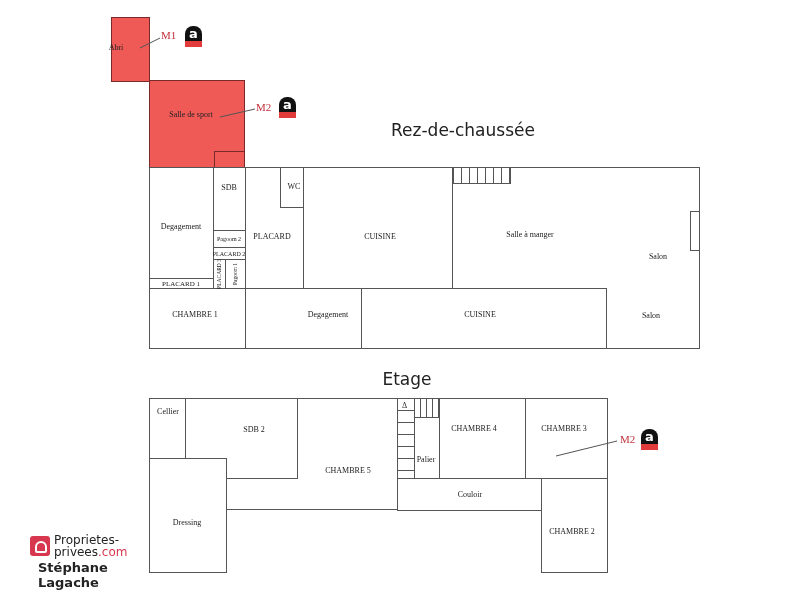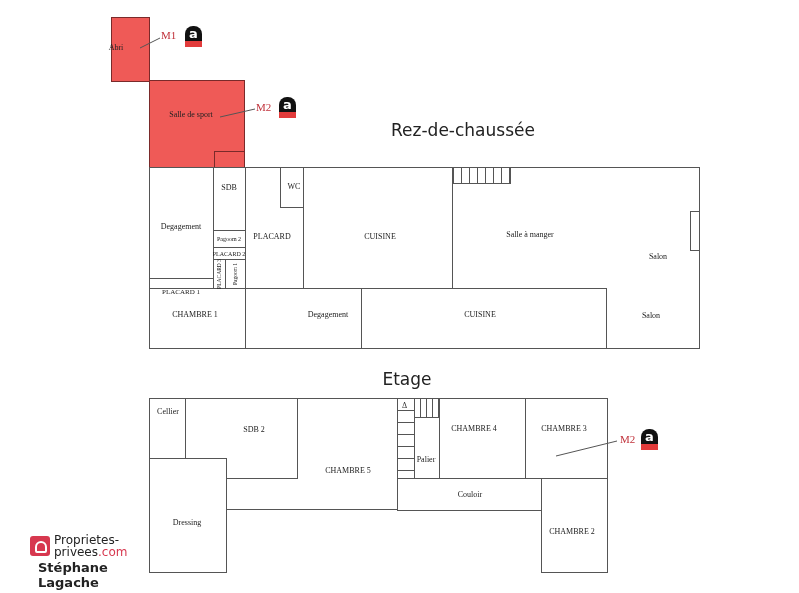--- a/index.html
+++ b/index.html
@@ -70,21 +70,21 @@
 
 <div class="lbl" style="left:116px;top:47px;">Abri</div>
 <div class="lbl" style="left:191px;top:114px;">Salle de sport</div>
 <div class="lbl" style="left:229px;top:187px;">SDB</div>
 <div class="lbl" style="left:294px;top:186px;">WC</div>
 <div class="lbl" style="left:181px;top:226px;">Degagement</div>
 <div class="lbl" style="left:229px;top:239px;font-size:6px;">Pagoom 2</div>
 <div class="lbl" style="left:229px;top:254px;font-size:6px;">PLACARD 2</div>
 <div class="lbl rot" style="left:219px;top:274px;">PLACARD 3</div>
 <div class="lbl rot" style="left:235px;top:274px;">Pagoom 1</div>
-<div class="lbl" style="left:181px;top:284px;font-size:7px;margin-top:8px;">PLACARD 1</div>
+<div class="lbl" style="left:181px;top:284px;font-size:7px;">PLACARD 1</div>
 <div class="lbl" style="left:272px;top:236px;">PLACARD</div>
 <div class="lbl" style="left:380px;top:236px;">CUISINE</div>
 <div class="lbl" style="left:530px;top:234px;">Salle à manger</div>
 <div class="lbl" style="left:658px;top:256px;">Salon</div>
 <div class="lbl" style="left:195px;top:314px;">CHAMBRE 1</div>
 <div class="lbl" style="left:296px;top:314px;margin-left:32px;">Degagement</div>
 <div class="lbl" style="left:480px;top:314px;">CUISINE</div>
 <div class="lbl" style="left:651px;top:315px;">Salon</div>
 
 <div class="lbl" style="left:168px;top:411px;">Cellier</div>

